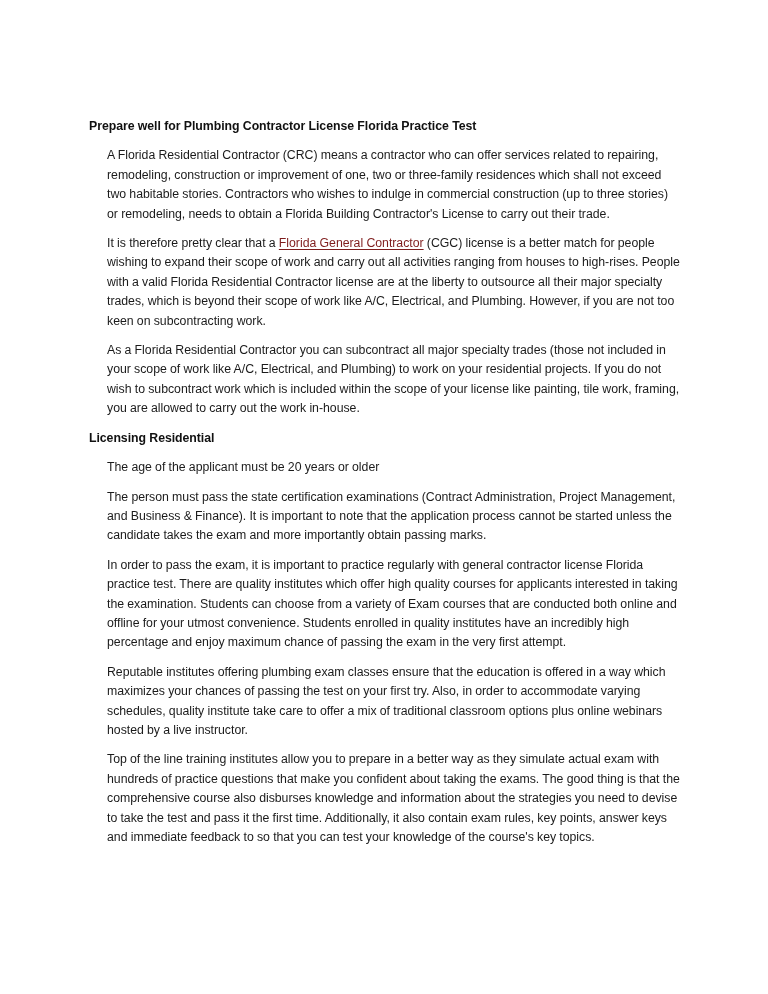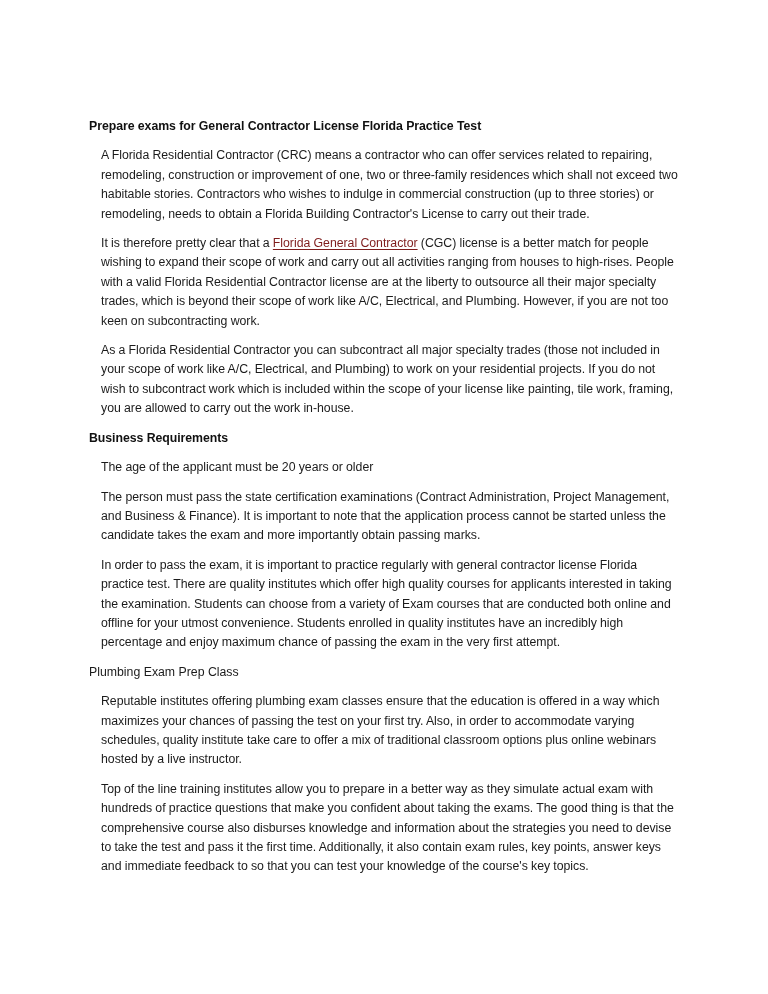--- a/index.html
+++ b/index.html
@@ -23,21 +23,21 @@
   .doc-body {
     position: absolute;
     left: 89px;
     top: 117px;
     width: 592px;
   }
   .para {
     font-size: 12.3px;
     line-height: 19.4px;
     color: #1b1b1b;
-    margin: 0 0 10px 12px;
+    margin: 0 0 10px 18px;
     text-align: left;
     letter-spacing: -0.02px;
     word-spacing: -0.15px;
     -webkit-font-smoothing: antialiased;
   }
   .para:last-child {
     margin-bottom: 0;
   }
   .heading {
     font-size: 12.3px;
@@ -59,37 +59,36 @@
     text-decoration: underline;
     text-underline-offset: 1.5px;
   }
 </style>
 </head>
 <body>
 
 <div class="page">
   <div class="doc-body">
 
-    <p class="heading">Prepare exams for General Contractor License Florida Practice Test</p>
+    <p class="heading">Prepare well for Plumbing Contractor License Florida Practice Test</p>
 
     <p class="para">A Florida Residential Contractor (CRC) means a contractor who can offer services related to repairing, remodeling, construction or improvement of one, two or three-family residences which shall not exceed two habitable stories. Contractors who wishes to indulge in commercial construction (up to three stories) or remodeling, needs to obtain a Florida Building Contractor's License to carry out their trade.</p>
 
     <p class="para"><span>It is therefore pretty clear that a </span><a class="doclink" href="#">Florida General Contractor</a><span> (CGC) license is a better match for people wishing to expand their scope of work and carry out all activities ranging from houses to high-rises. People with a valid Florida Residential Contractor license are at the liberty to outsource all their major specialty trades, which is beyond their scope of work like A/C, Electrical, and Plumbing. However, if you are not too keen on subcontracting work.</span></p>
 
     <p class="para">As a Florida Residential Contractor you can subcontract all major specialty trades (those not included in your scope of work like A/C, Electrical, and Plumbing) to work on your residential projects. If you do not wish to subcontract work which is included within the scope of your license like painting, tile work, framing, you are allowed to carry out the work in-house.</p>
 
-    <p class="heading">Business Requirements</p>
+    <p class="heading">Licensing Residential</p>
 
 
     <p class="para">The age of the applicant must be 20 years or older</p>
 
     <p class="para">The person must pass the state certification examinations (Contract Administration, Project Management, and Business &amp; Finance). It is important to note that the application process cannot be started unless the candidate takes the exam and more importantly obtain passing marks.</p>
 
     <p class="para">In order to pass the exam, it is important to practice regularly with general contractor license Florida practice test. There are quality institutes which offer high quality courses for applicants interested in taking the examination. Students can choose from a variety of Exam courses that are conducted both online and offline for your utmost convenience. Students enrolled in quality institutes have an incredibly high percentage and enjoy maximum chance of passing the exam in the very first attempt.</p>
 
-    <p class="subheading">Plumbing Exam Prep Class</p>
 
     <p class="para">Reputable institutes offering plumbing exam classes ensure that the education is offered in a way which maximizes your chances of passing the test on your first try. Also, in order to accommodate varying schedules, quality institute take care to offer a mix of traditional classroom options plus online webinars hosted by a live instructor.</p>
 
     <p class="para">Top of the line training institutes allow you to prepare in a better way as they simulate actual exam with hundreds of practice questions that make you confident about taking the exams. The good thing is that the comprehensive course also disburses knowledge and information about the strategies you need to devise to take the test and pass it the first time. Additionally, it also contain exam rules, key points, answer keys and immediate feedback to so that you can test your knowledge of the course's key topics.</p>
 
   </div>
 </div>
 
 </body></html>

